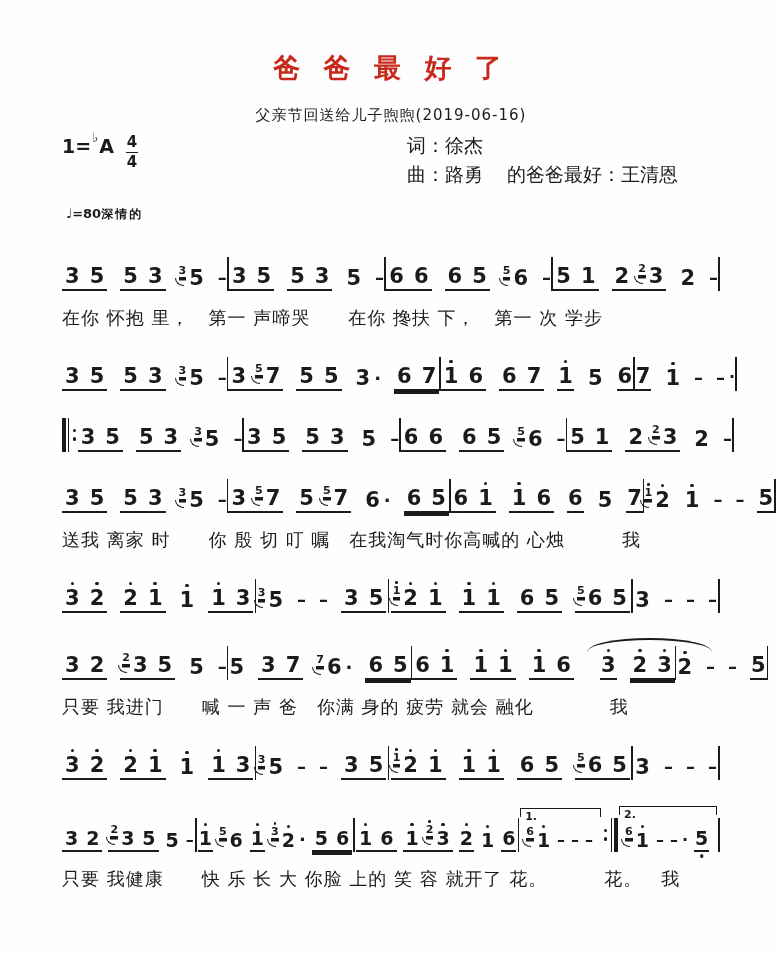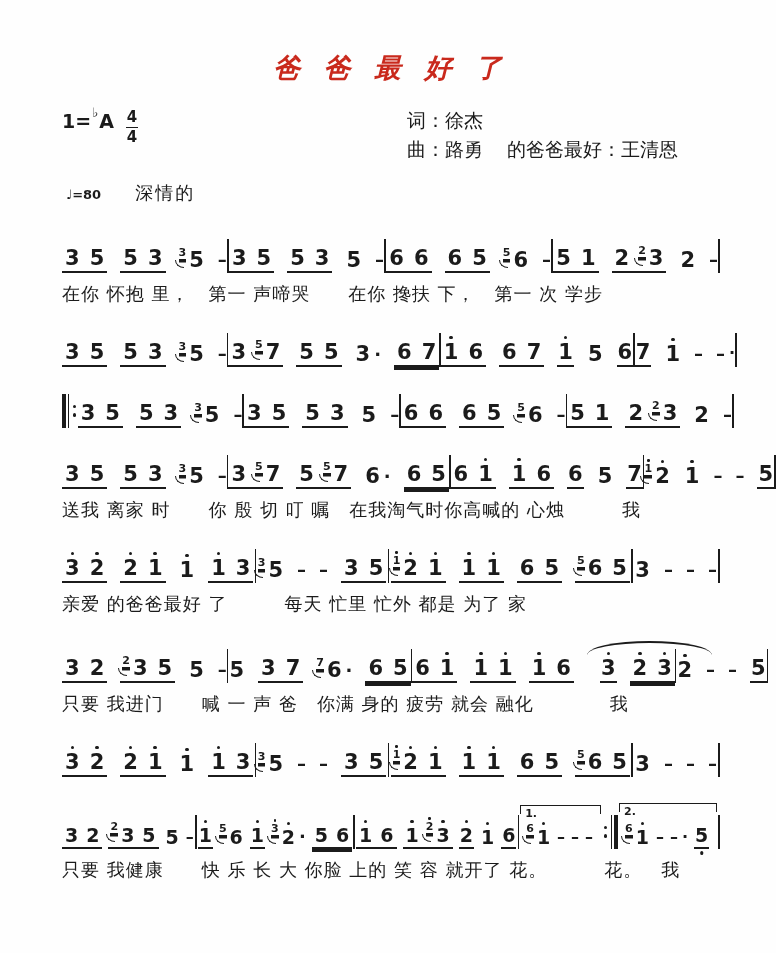--- a/index.html
+++ b/index.html
@@ -4,34 +4,34 @@
 <style>
   html,body{margin:0;padding:0;background:#ffffff;}
   .page{
     width:776px;height:953px;box-sizing:border-box;background:#fefefe;
     padding:44px 56px 16px 62px;position:relative;overflow:hidden;
     font-family:"DejaVu Sans","Liberation Sans",sans-serif;color:#1b1b1b;
   }
   
   .title{
     text-align:center;font-size:27px;font-weight:700;letter-spacing:7px;
-    color:#c9291c;margin:6px 0 20px;font-style:italic;
+    color:#c9291c;margin:6px 0 20px;
   }
   .dedication{text-align:center;font-size:15px;letter-spacing:1px;margin-bottom:6px;}
   .meta-row{display:flex;justify-content:space-between;align-items:flex-start;margin-top:2px;}
   .key-sig{display:flex;align-items:flex-start;font-size:19px;font-weight:700;padding-top:4px;}
   .key-sig .flat{font-size:13px;vertical-align:super;position:relative;top:-5px;margin:0 1px;}
   .meter{display:inline-flex;flex-direction:column;align-items:center;margin-left:12px;
          font-size:15px;font-weight:700;line-height:1;}
   .meter-line{width:12px;height:1.5px;background:#1b1b1b;margin:1.5px 0;}
   .credits{font-size:19px;line-height:1.55;text-align:left;padding-right:24px;}
   .credits .row2 span{margin-right:18px;}
-  .tempo-row{display:flex;align-items:baseline;gap:34px;margin-top:16px;padding-left:4px;}
+  .tempo-row{display:flex;align-items:baseline;margin-top:16px;padding-left:4px;}
   .tempo{font-size:13px;font-weight:700;}
-  .expression{font-size:18px;font-weight:400;letter-spacing:2px;}
+  .expression{font-size:12px;font-weight:700;letter-spacing:2px;}
   
   #score{margin-top:10px;}
   .system{margin-bottom:3px;}
   .music-line{
     display:flex;align-items:flex-end;justify-content:space-between;
     padding-top:22px;min-height:36px;
   }
   .measure{display:inline-flex;align-items:flex-end;column-gap:13px;}
   .dense .measure{column-gap:6px;}
   .note{display:inline-flex;align-items:flex-end;position:relative;}
@@ -63,28 +63,29 @@
   .bl-thick{width:3.6px;height:34px;background:#1b1b1b;}
   .bl-dots{display:inline-flex;flex-direction:column;gap:5px;margin:0 1.5px;}
   .bl-dot{width:3.5px;height:3.5px;border-radius:50%;background:#1b1b1b;}
   .volta{position:relative;display:inline-flex;align-items:flex-end;padding:18px 8px 0 6px;}
   .volta::before{content:"";position:absolute;top:1px;left:0;right:0;height:8px;
                  border:1.6px solid #1b1b1b;border-bottom:none;}
   .volta-label{position:absolute;top:3px;left:5px;font-size:11px;font-weight:700;}
   .slur{display:inline-block;height:12px;border-top:2px solid #1b1b1b;
         border-radius:50% 50% 0 0 / 100% 100% 0 0;
         align-self:flex-end;margin-bottom:28px;position:relative;z-index:2;}
-  .lyrics{font-size:18px;letter-spacing:1px;margin-top:9px;white-space:pre;color:#1b1b1b;
+  .lyrics{font-size:18px;letter-spacing:1px;margin-top:15px;white-space:pre;color:#1b1b1b;
           font-family:"DejaVu Sans","Liberation Sans",sans-serif;}
 </style>
 </head>
 <body>
 
 <div class="page">
   <div class="title" style="color: rgb(201, 41, 28);">爸 爸 最 好 了</div>
+  <div class="dedication">父亲节回送给儿子煦煦(2019-06-16)</div>
 
   <div class="meta-row">
     <div class="key-sig">
       <span>1=</span>
         <span class="flat">♭</span>
         <span>A</span>
       <span class="meter">
         <span>4</span>
         <span class="meter-line"></span>
         <span>4</span>
@@ -1037,21 +1038,20 @@
               <span>–</span>
             </span>
             <span class="dash">
               <span>–</span>
             </span>
           </span>
           <span class="barline">
             <span class="bl-thin"></span>
           </span>
         </div>
-        <div class="lyrics">亲爱 的爸爸最好 了　　　每天 忙里 忙外 都是 为了 家</div>
       </div>
       <div class="system">
         <div class="music-line">
           <span class="measure">
             <span class="beam u1">
               <span class="note">
                 <span class="stack">
                   <span class="dot-up hid"></span>
                   <span class="digit">3</span>
                 </span>

